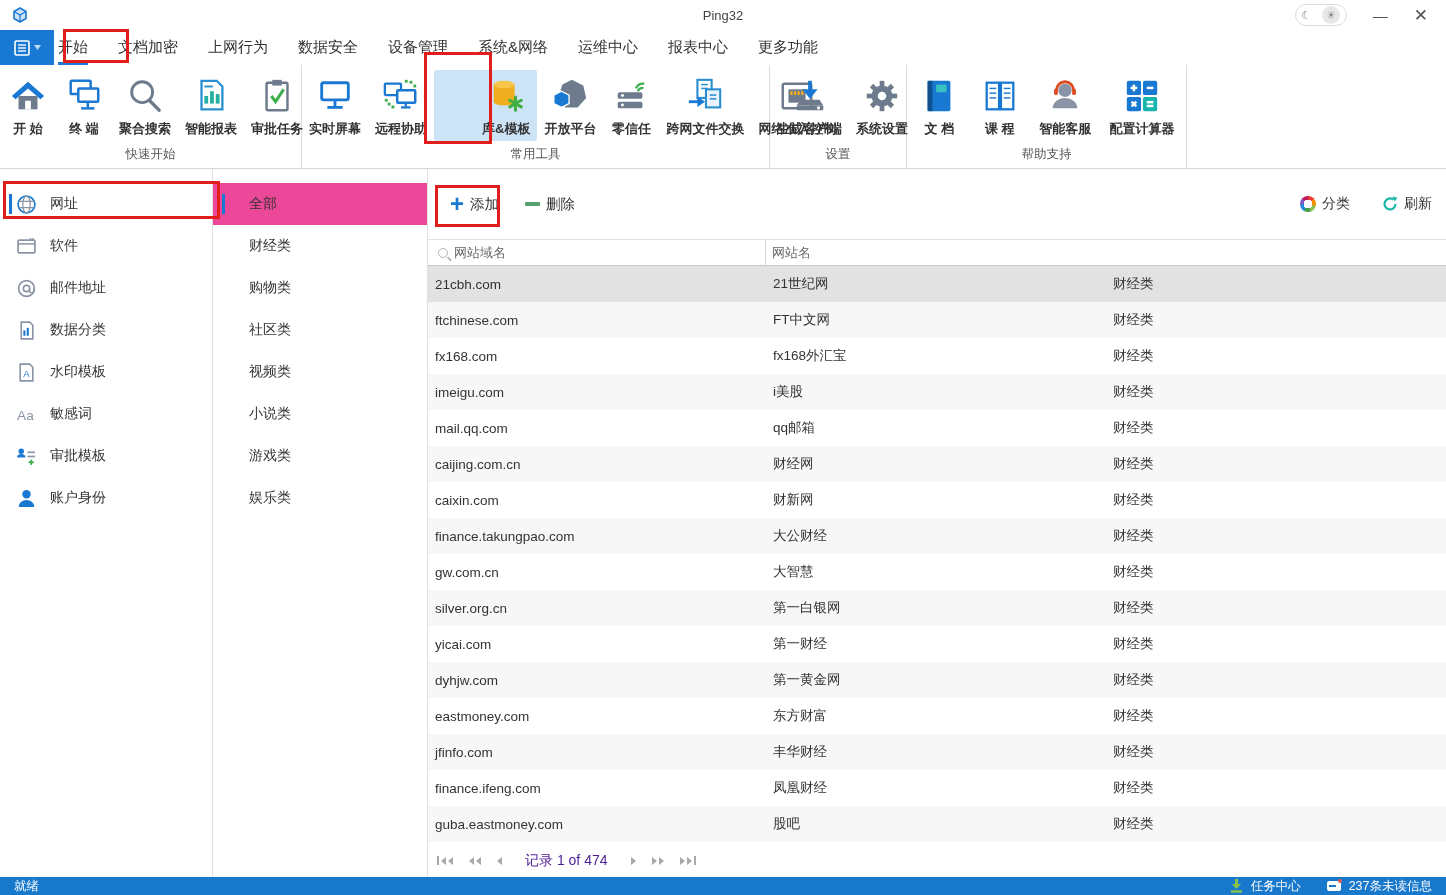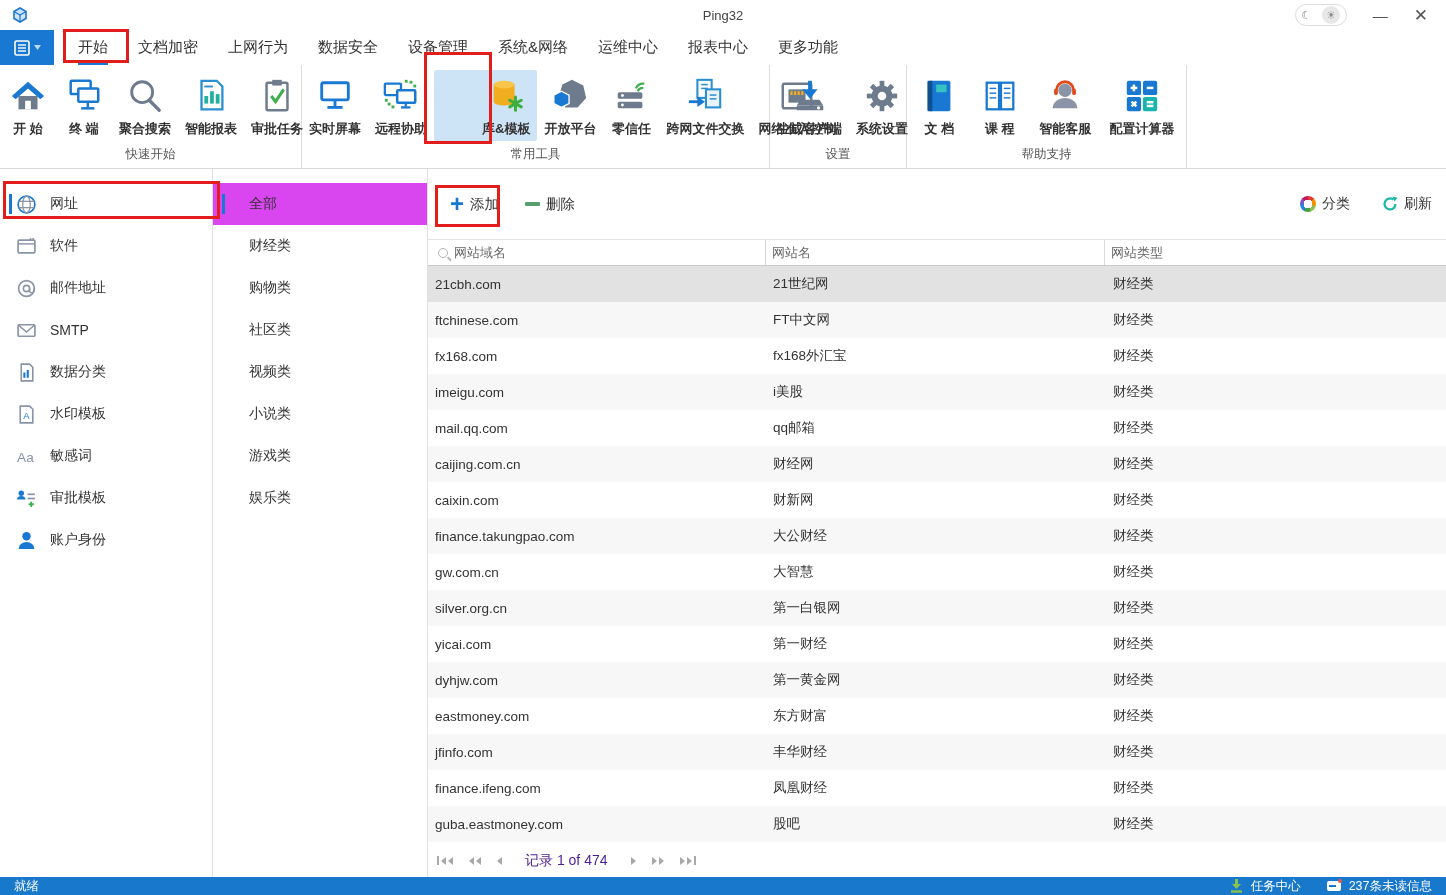--- a/index.html
+++ b/index.html
@@ -13,21 +13,21 @@
   .win-title { position:absolute; left:0; right:0; text-align:center; font-size:13px; color:#444; }
   .title-controls { margin-left:auto; display:flex; align-items:center; gap:26px; padding-right:18px; z-index:2; }
   .theme-pill { width:52px; height:22px; border:1px solid #ddd; border-radius:12px; display:flex; align-items:center; justify-content:space-around; background:#fff; }
   .theme-pill .moon { font-size:11px; color:#666; }
   .theme-pill .sun { width:18px; height:18px; border-radius:50%; background:#e7e7e7; color:#888; font-size:11px; display:flex; align-items:center; justify-content:center; }
   .win-btn { font-size:15px; color:#555; line-height:1; cursor:default; }
 
   
   .menubar { height:35px; flex:0 0 35px; display:flex; align-items:stretch; background:#fff; }
   .appmenu { width:54px; background:#1878d2; display:flex; align-items:center; justify-content:center; gap:3px; }
-  .tabs { display:flex; align-items:stretch; gap:30px; margin-left:24px; }
+  .tabs { display:flex; align-items:stretch; gap:30px; margin-left:4px; }
   .tab { display:flex; align-items:center; font-size:15px; color:#333; border-bottom:3px solid transparent; padding-top:3px; }
   .tab.active { border-bottom-color:#1878d2; }
 
   
   .ribbon { height:104px; flex:0 0 104px; display:flex; border-bottom:1px solid #d7d7d7; background:#fff; }
   .rgroup { display:flex; flex-direction:column; border-right:1px solid #ddd; }
   .rgroup:last-child { border-right:none; flex:1; }
   .rbuttons { flex:1; display:flex; justify-content:space-evenly; align-items:flex-start; padding-top:5px; }
   .rb { display:flex; flex-direction:column; align-items:center; justify-content:flex-start; padding:4px 7px 3px; border-radius:2px;font-weight:bold; }
   .rb .ric { width:42px; height:44px; display:flex; align-items:center; justify-content:center; }
@@ -37,21 +37,21 @@
 
   
   .content { flex:1; display:flex; min-height:0; }
   .sidebar { width:213px; border-right:1px solid #e0e0e0; padding-top:14px; }
   .side-item { height:42px; display:flex; align-items:center; gap:13px; padding-left:16px; position:relative; font-size:14px; color:#333; }
   .side-item .selbar { position:absolute; left:9px; top:11px; width:3px; height:20px; background:#1878d2; display:none; }
   .side-item.sel .selbar { display:block; }
 
   .catcol { width:215px; border-right:1px solid #e0e0e0; padding-top:14px; }
   .cat { height:42px; display:flex; align-items:center; padding-left:36px; font-size:14px; color:#333; position:relative; }
-  .cat.sel { background:#d946ef; }
+  .cat.sel { background:#ec4899; }
   .cat.sel::before { content:""; position:absolute; left:9px; top:11px; width:3px; height:20px; background:#1878d2; }
 
   .main { flex:1; display:flex; flex-direction:column; min-width:0; }
   .toolbar { height:70px; flex:0 0 70px; display:flex; align-items:center; padding:0 14px 0 22px; }
   .tbtn { display:flex; align-items:center; gap:6px; font-size:14.5px; color:#333; margin-right:26px; }
   .plus-ic { color:#1878d2; font-size:24px; font-weight:bold; line-height:1; }
   .minus-ic { width:15px; height:4px; background:#55a06c; border-radius:1px; }
   .toolbar .spacer { flex:1; }
   .tbtn.right { margin-right:0; margin-left:32px; font-size:14px; }
   .wheel { width:16px; height:16px; border-radius:50%;
@@ -432,28 +432,20 @@
         <svg width="21" height="21" viewBox="0 0 20 20">
           <circle cx="10" cy="10" r="7.5" fill="none" stroke="#8a94a6" stroke-width="1.6"></circle>
           <circle cx="10" cy="10" r="3" fill="none" stroke="#8a94a6" stroke-width="1.5"></circle>
           <path d="M13 10 v2.2 a2 2 0 0 0 4 0 V10" fill="none" stroke="#8a94a6" stroke-width="1.3"></path>
         </svg>
         <span>邮件地址</span>
       </div>
       <div class="side-item">
 
         <svg width="21" height="21" viewBox="0 0 20 20">
-          <rect x="2" y="4.5" width="16" height="11" rx="1" fill="none" stroke="#8a94a6" stroke-width="1.6"></rect>
-          <polyline points="2.5,5 10,11.5 17.5,5" fill="none" stroke="#8a94a6" stroke-width="1.4"></polyline>
-        </svg>
-        <span>SMTP</span>
-      </div>
-      <div class="side-item">
-
-        <svg width="21" height="21" viewBox="0 0 20 20">
           <path d="M5 2 h8 l3 3 v13 h-11 z" fill="none" stroke="#8a94a6" stroke-width="1.5"></path>
           <rect x="7" y="10" width="2" height="5" fill="#1878d2"></rect>
           <rect x="10.2" y="7.5" width="2" height="7.5" fill="#1878d2"></rect>
         </svg>
         <span>数据分类</span>
       </div>
       <div class="side-item">
 
         <svg width="21" height="21" viewBox="0 0 20 20">
           <path d="M4 2 h9 l3 3 v13 h-12 z" fill="none" stroke="#8a94a6" stroke-width="1.5"></path>
@@ -525,23 +517,20 @@
         </div>
       </div>
 
       <div class="thead">
         <div class="th c1">
           <span class="search-glyph"></span>
           <span>网站域名</span>
         </div>
         <div class="th c2">
           <span>网站名</span>
-        </div>
-        <div class="th c3">
-          <span>网站类型</span>
         </div>
       </div>
 
       <div class="tbody" id="tbody">
           <div class="trow sel">
             <div class="td c1">21cbh.com</div>
             <div class="td c2">21世纪网</div>
             <div class="td c3">财经类</div>
           </div>
           <div class="trow alt">

